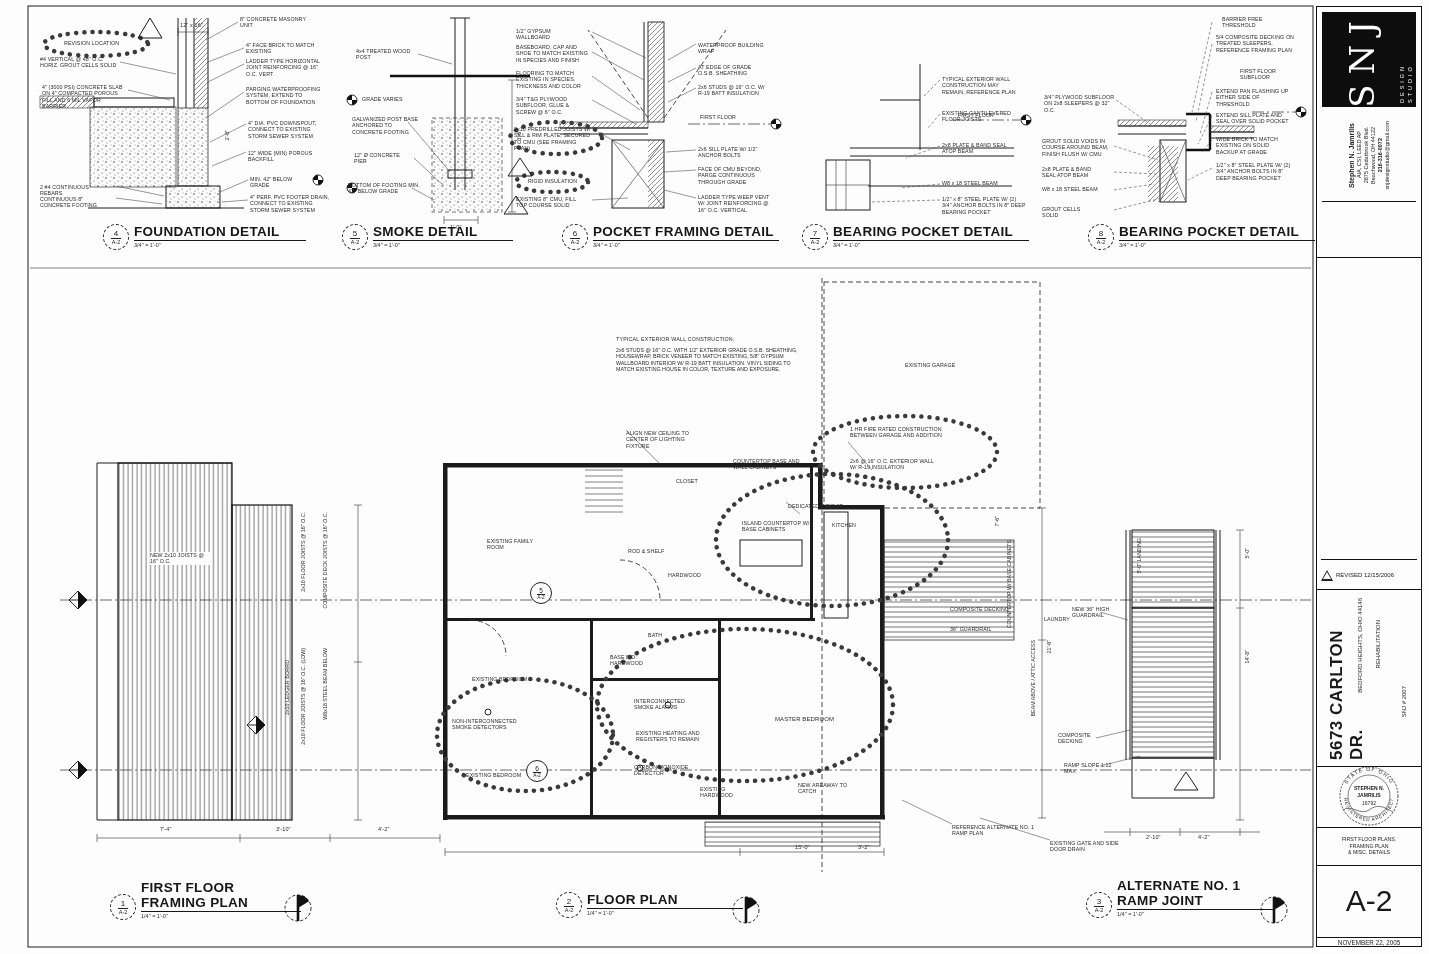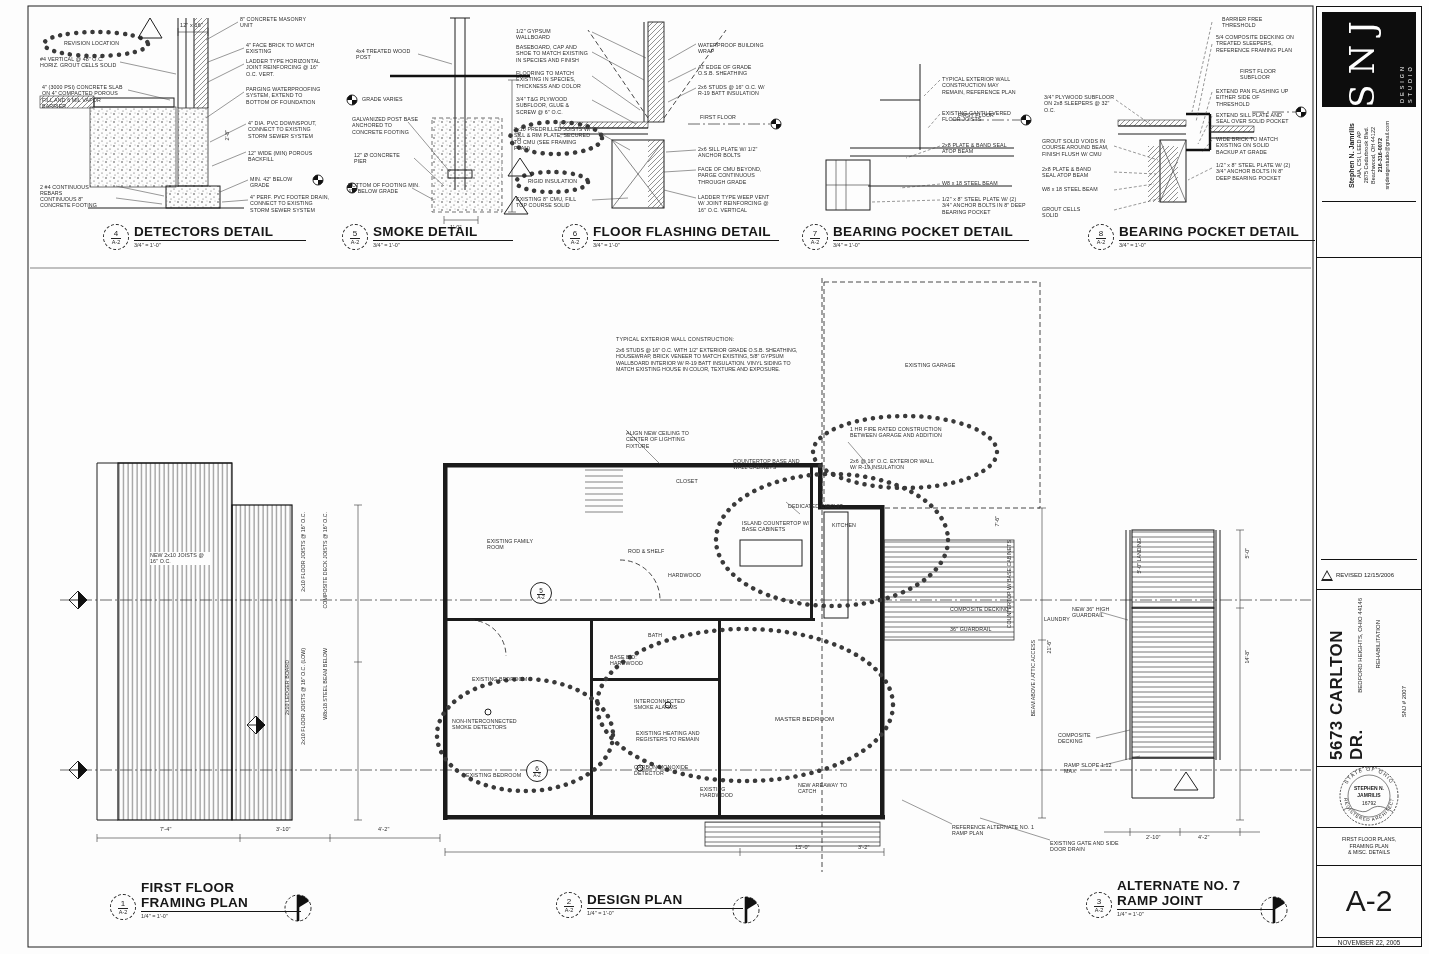--- a/index.html
+++ b/index.html
@@ -362,41 +362,41 @@
   <div class="vann" style="left:1244px;top:548px">5'-0"</div>
   <div class="ann dim" style="left:1146px;top:834px">2'-10"</div>
   <div class="ann dim" style="left:1198px;top:834px">4'-2"</div>
 
   <div class="dtl" style="left:103px;top:224px">
     <div class="bub">
         <span class="bn">4</span>
         <span class="br">A-2</span>
       </div>
     <div class="tw" style="width:172px">
-        <span class="tname">DETECTORS DETAIL</span>
+        <span class="tname">FOUNDATION DETAIL</span>
         <span class="tscale">3/4" = 1'-0"</span>
       </div>
   </div>
   <div class="dtl" style="left:342px;top:224px">
     <div class="bub">
         <span class="bn">5</span>
         <span class="br">A-2</span>
       </div>
     <div class="tw" style="width:140px">
         <span class="tname">SMOKE DETAIL</span>
         <span class="tscale">3/4" = 1'-0"</span>
       </div>
   </div>
   <div class="dtl" style="left:562px;top:224px">
     <div class="bub">
         <span class="bn">6</span>
         <span class="br">A-2</span>
       </div>
     <div class="tw" style="width:186px">
-        <span class="tname">FLOOR FLASHING DETAIL</span>
+        <span class="tname">POCKET FRAMING DETAIL</span>
         <span class="tscale">3/4" = 1'-0"</span>
       </div>
   </div>
   <div class="dtl" style="left:802px;top:224px">
     <div class="bub">
         <span class="bn">7</span>
         <span class="br">A-2</span>
       </div>
     <div class="tw" style="width:196px">
         <span class="tname">BEARING POCKET DETAIL</span>
@@ -424,31 +424,31 @@
         <span class="tname">FRAMING PLAN</span>
         <span class="tscale">1/4" = 1'-0"</span>
       </div>
   </div>
   <div class="dtl" style="left:556px;top:892px">
     <div class="bub">
         <span class="bn">2</span>
         <span class="br">A-2</span>
       </div>
     <div class="tw" style="width:156px">
-        <span class="tname">DESIGN PLAN</span>
+        <span class="tname">FLOOR PLAN</span>
         <span class="tscale">1/4" = 1'-0"</span>
       </div>
   </div>
   <div class="dtl" style="left:1086px;top:878px">
     <div class="bub" style="margin-top:14px">
         <span class="bn">3</span>
         <span class="br">A-2</span>
       </div>
     <div class="tw" style="width:156px">
-        <span class="tname noline">ALTERNATE NO. 7</span>
+        <span class="tname noline">ALTERNATE NO. 1</span>
         <span class="tname">RAMP JOINT</span>
         <span class="tscale">1/4" = 1'-0"</span>
       </div>
   </div>
 
   <div class="tb">
     <div class="tb-logo">
       <div class="tb-logo-snj vt">SNJ</div>
       <div class="tb-logo-sub">
         <div class="vt">DESIGN</div>

